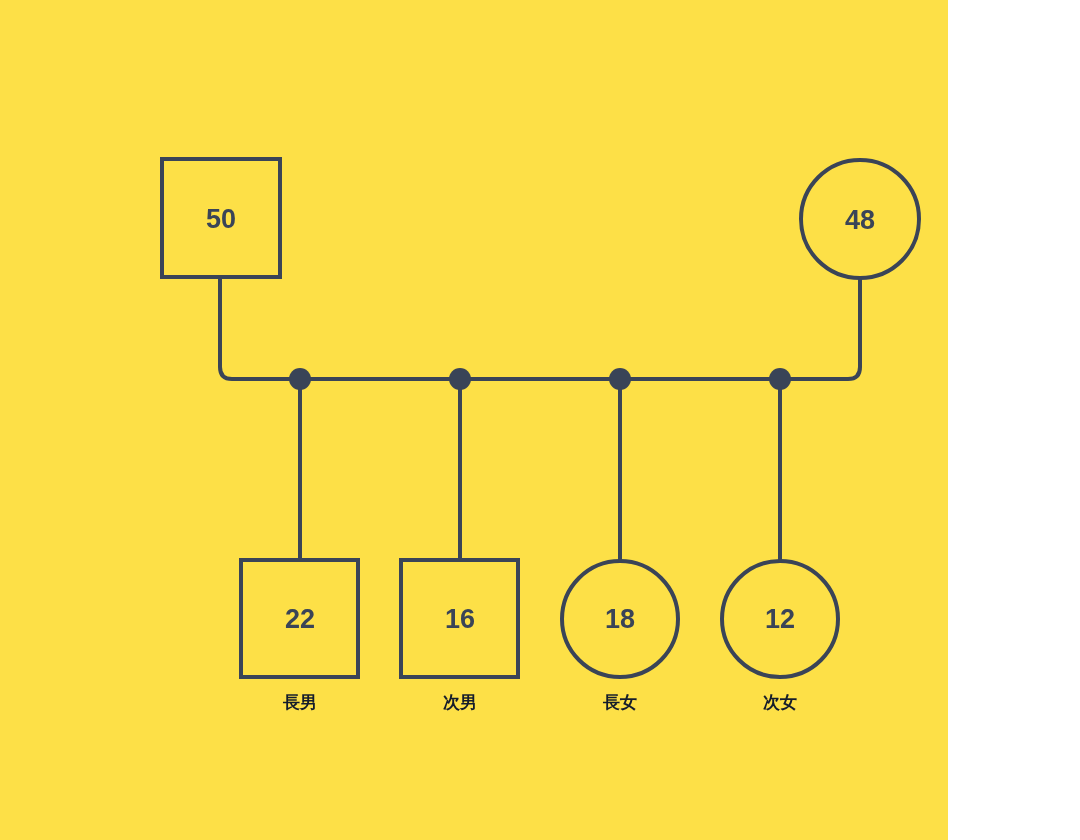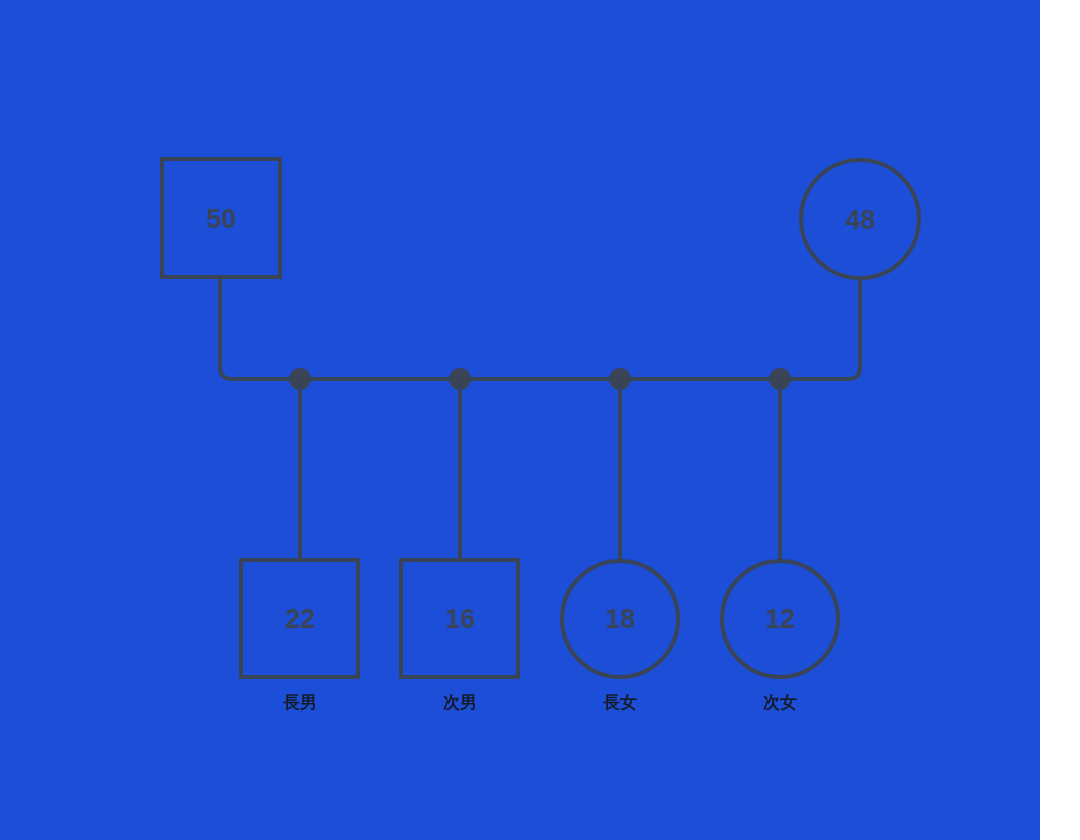--- a/index.html
+++ b/index.html
@@ -5,23 +5,23 @@
   html, body {
     margin: 0;
     padding: 0;
     background: #ffffff;
   }
   body {
     font-family: "Liberation Sans", "DejaVu Sans", sans-serif;
   }
   #genogram-canvas {
     position: relative;
-    width: 1040px;
+    width: 948px;
     height: 840px;
-    background: #1d4ed8;
+    background: #fde047;
     overflow: hidden;
   }
   #genogram-svg {
     position: absolute;
     left: 0;
     top: 0;
     width: 1080px;
     height: 840px;
     display: block;
   }

